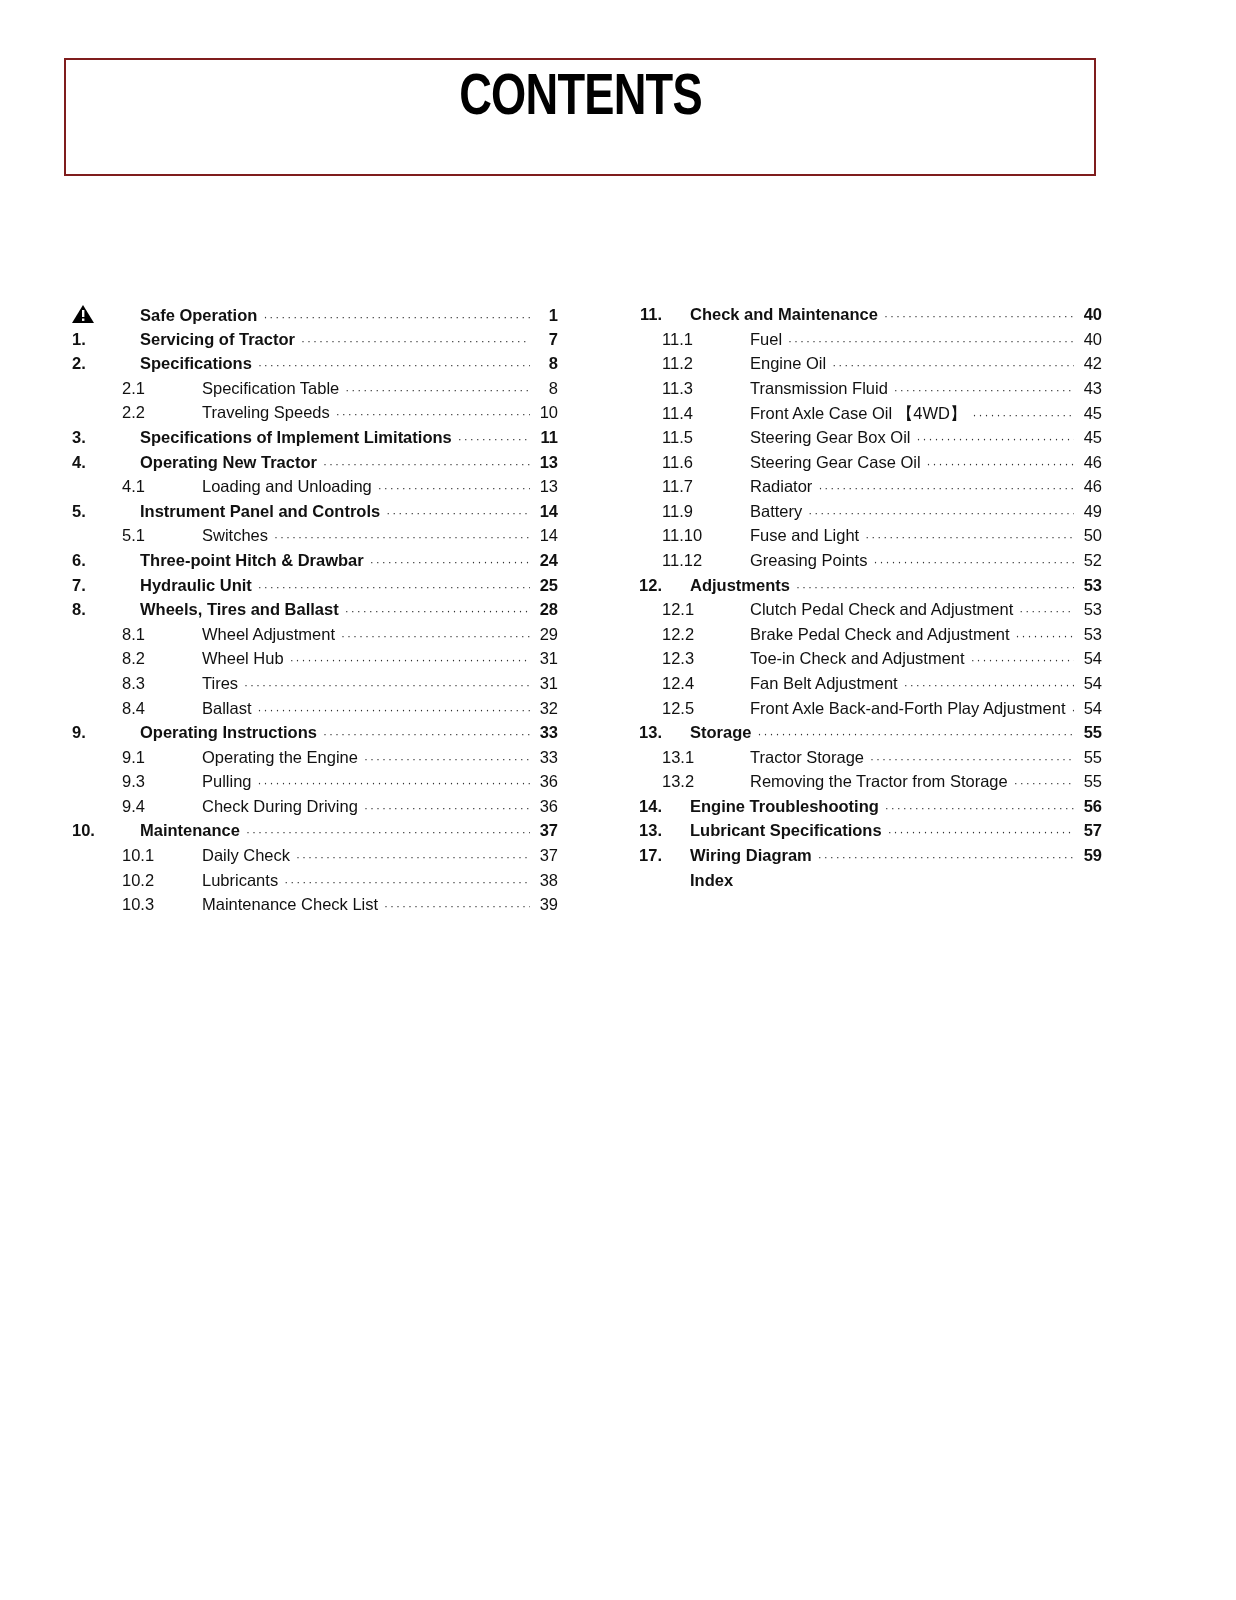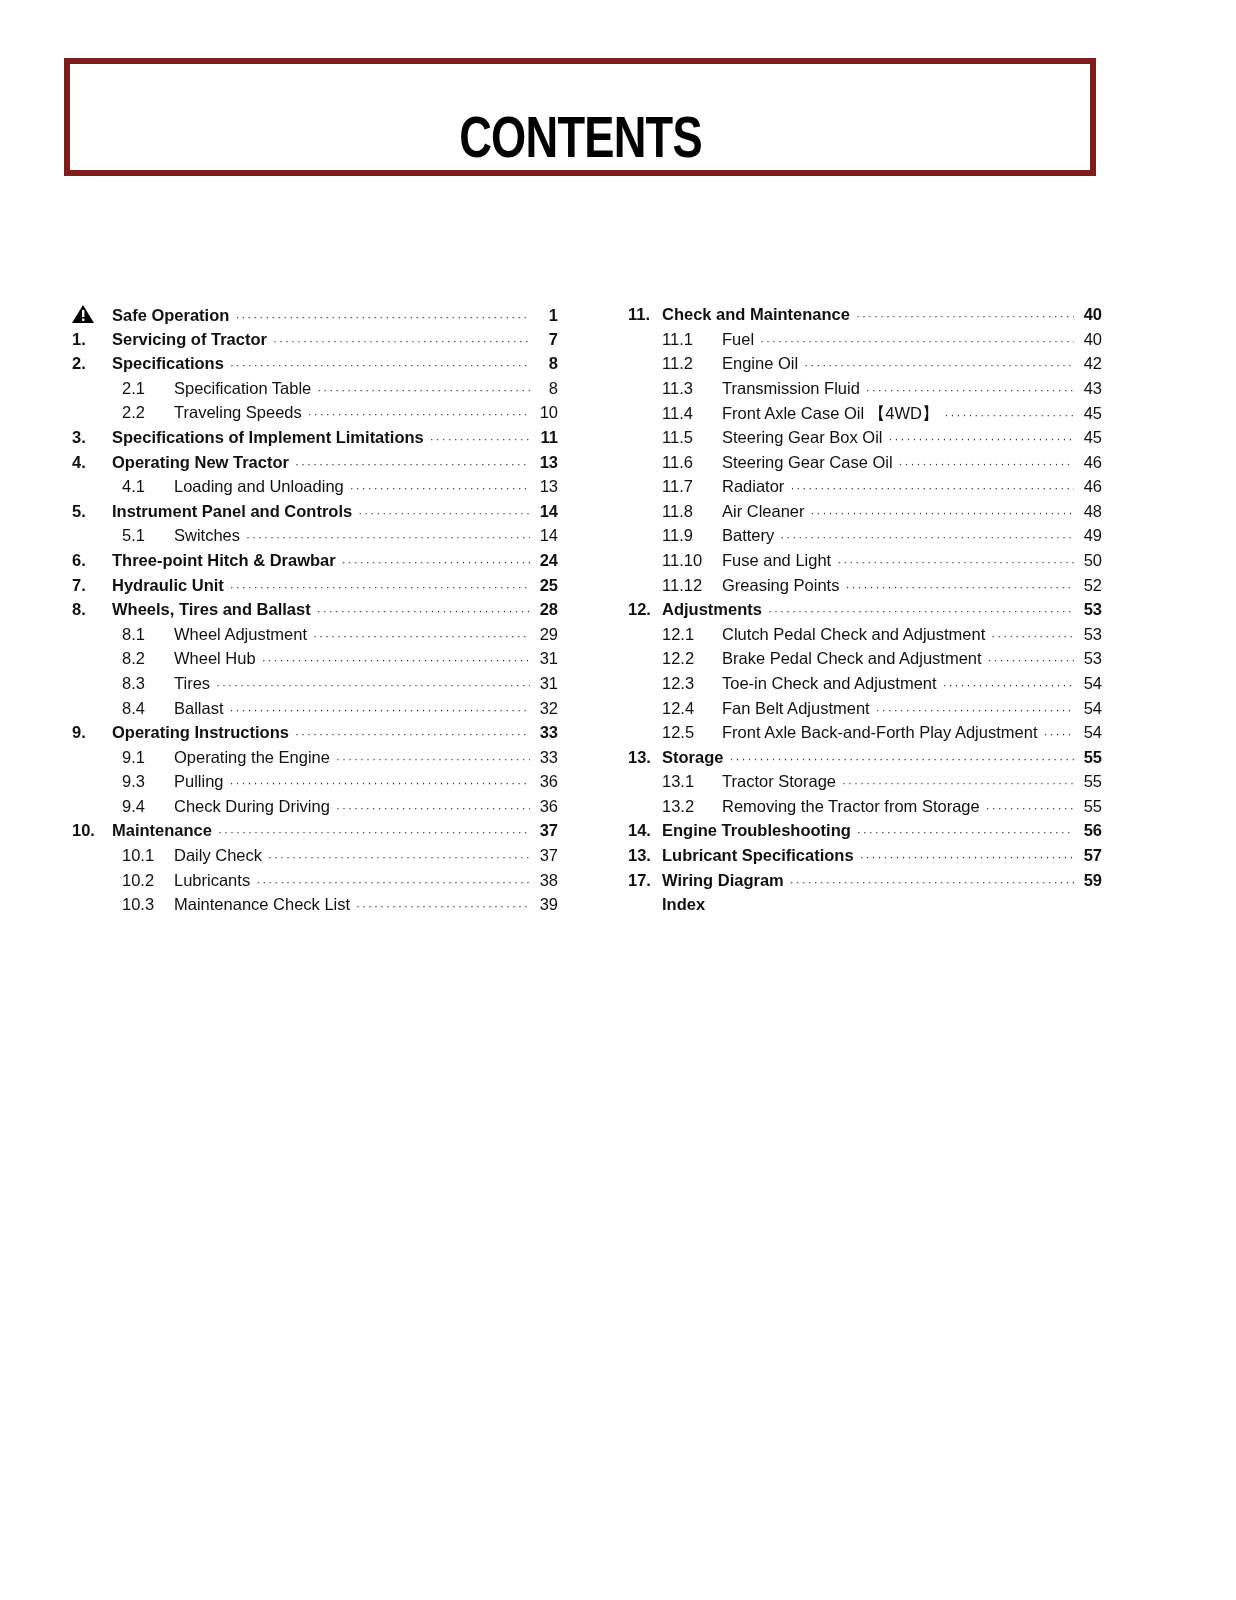--- a/index.html
+++ b/index.html
@@ -2,41 +2,41 @@
 <html><head>
 <meta charset="utf-8">
 <style>
   html, body { margin: 0; padding: 0; background: #ffffff; }
   body {
     width: 1236px; height: 1600px; position: relative; overflow: hidden;
     font-family: "Liberation Sans", sans-serif; color: #111;
   }
   .title-box {
     position: absolute; left: 64px; top: 58px; width: 1032px; height: 118px;
-    border: 6px solid #7f1d1d; box-sizing: border-box;
-    display: flex; align-items: flex-end; justify-content: center;
+    border: 2px solid #7f1d1d; box-sizing: border-box;
+    display: flex; align-items: flex-start; justify-content: center;
   }
   .title-text {
     font-family: "Liberation Sans", sans-serif;
     font-weight: bold; font-size: 58px; letter-spacing: -1px;
     transform: scaleX(0.78); display: inline-block; color: #000;
   }
   .col { position: absolute; top: 305px; }
   .col.left { left: 72px; width: 486px; }
   .col.right { left: 628px; width: 474px; }
   .row {
     display: flex; align-items: baseline; height: 24.6px;
     font-size: 16.5px; white-space: nowrap;
   }
   .row .num { flex: 0 0 auto; }
   .row.main .num { width: 40px; font-weight: bold; }
   .row.sub .num { width: 102px; padding-left: 50px; box-sizing: border-box; }
-  .col.right .row.main .num { width: 34px; }
+  .col.right .row.main .num { width: 34px; text-align: right; }
   .col.right .row.sub .num { width: 94px; padding-left: 34px; }
-  .row .label { flex: 0 0 auto; padding-right: 6px; }
+  .row .label { flex: 0 0 auto; padding-right: 6px; margin-left: 28px; }
   .row.main .label { font-weight: bold; }
   .row .dots {
     flex: 1 1 auto; overflow: hidden; letter-spacing: 2px;
     font-size: 12px; color: #333; white-space: nowrap;
   }
   .row .dots::after { content: "································································································································"; }
   .row .page { flex: 0 0 auto; min-width: 22px; text-align: right; padding-left: 6px; }
   .row.main .page { font-weight: bold; }
   .row.nodots .dots::after { content: ""; }
   .warn-icon { display: inline-block; width: 22px; height: 18px; vertical-align: -2px; }
@@ -247,26 +247,20 @@
       <span class="dots"></span>
       <span class="page">46</span>
     </div>
     <div class="row sub">
       <span class="num">11.7</span>
       <span class="label">Radiator</span>
       <span class="dots"></span>
       <span class="page">46</span>
     </div>
     <div class="row sub">
-      <span class="num">11.8</span>
-      <span class="label">Air Cleaner</span>
-      <span class="dots"></span>
-      <span class="page">48</span>
-    </div>
-    <div class="row sub">
       <span class="num">11.9</span>
       <span class="label">Battery</span>
       <span class="dots"></span>
       <span class="page">49</span>
     </div>
     <div class="row sub">
       <span class="num">11.10</span>
       <span class="label">Fuse and Light</span>
       <span class="dots"></span>
       <span class="page">50</span>

